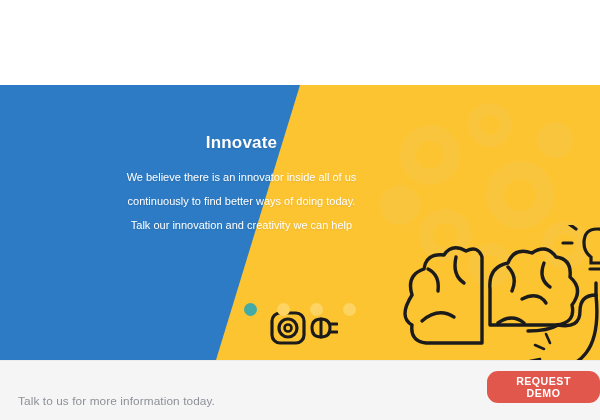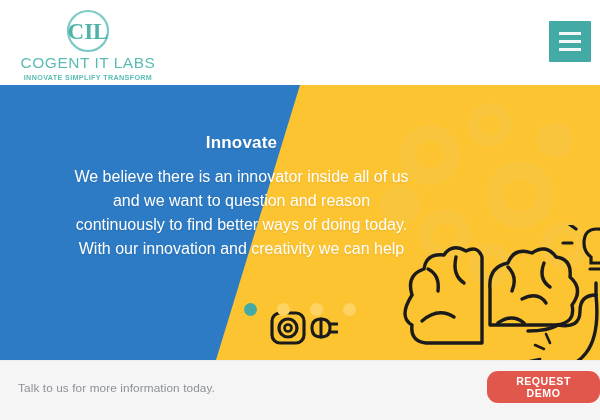--- a/index.html
+++ b/index.html
@@ -60,72 +60,53 @@
   .hero-text{
     position:absolute; left:0; top:0; width:483px; height:275px;
     display:flex; flex-direction:column; align-items:center;
     padding-top:48px;
   }
   .hero-title{
     color:#ffffff; font-size:17px; font-weight:bold; letter-spacing:.2px;
     margin-bottom:12px; text-shadow:0 1px 2px rgba(0,0,0,.12);
   }
   .hero-line{
-    color:#ffffff; font-size:16px; line-height:24px; font-weight:normal;
+    color:#ffffff; font-size:11px; line-height:24px; font-weight:normal;
     text-align:center; text-shadow:0 1px 2px rgba(0,0,0,.10);
   }
 
   .dots{
     position:absolute; left:0; top:303px; width:600px;
     display:flex; justify-content:center; gap:20px;
   }
   .dot{ width:13px; height:13px; border-radius:50%; background:#fdd364; cursor:pointer; border:none; padding:0; }
   .dot.active{ background:#43aaa6; }
 
   
   .cta{
     position:absolute; left:0; top:360px; width:600px; height:60px;
     background:#f5f5f6; border-top:1px solid #ececed;
   }
   .cta-text{
-    position:absolute; left:18px; top:381px;
+    position:absolute; left:18px; top:394px;
     font-size:11.8px; color:#8d9196; letter-spacing:.1px;
   }
   .cta-btn{
     position:absolute; left:487px; top:371px;
     padding:4px 14px; border:none; border-radius:11px;
     background:#e2574c; color:#ffffff;
     font-size:10.6px; font-weight:bold; letter-spacing:.5px;
     cursor:pointer; font-family:"Liberation Sans", sans-serif;
   }
 </style>
 </head>
 <body>
 
 <div class="page">
 
-  <div class="header">
-
-    <div class="logo">
-      <span class="logo-emblem">
-        <svg viewBox="0 0 52 46" width="52" height="46" aria-hidden="true">
-          <circle cx="26" cy="23" r="20" fill="none" stroke="#7ecac4" stroke-width="2.2"></circle>
-          <text x="26" y="31" text-anchor="middle" font-family="Liberation Serif, serif" font-size="23" font-weight="bold" fill="#4fb3ac">CIL</text>
-        </svg>
-      </span>
-      <span class="logo-word">COGENT IT LABS</span>
-      <span class="logo-tag">INNOVATE  SIMPLIFY  TRANSFORM</span>
-    </div>
-
-    <button class="menu-btn" aria-label="Menu">
-      <span class="bar"></span>
-      <span class="bar"></span>
-      <span class="bar"></span>
-    </button>
-  </div>
 
   <div class="hero">
 
     <svg class="gears" viewBox="0 0 230 230" aria-hidden="true">
       <g fill="#f7c748">
         <circle cx="60" cy="70" r="30"></circle>
           <circle cx="120" cy="40" r="22"></circle>
         <circle cx="150" cy="110" r="34"></circle>
           <circle cx="75" cy="150" r="26"></circle>
         <circle cx="185" cy="55" r="18"></circle>
@@ -191,23 +172,22 @@
           <path d="M22 17 l7 0"></path>
         <path d="M13 4 l0 18"></path>
       </g>
     </svg>
 
     <div class="hero-blue"></div>
 
     <div class="hero-text">
       <div class="hero-title">Innovate</div>
       <div class="hero-line">We believe there is an innovator inside all of us</div>
-      <div class="hero-line">and we want to question and reason</div>
       <div class="hero-line">continuously to find better ways of doing today.</div>
-      <div class="hero-line">With our innovation and creativity we can help</div>
+      <div class="hero-line">Talk our innovation and creativity we can help</div>
     </div>
   </div>
 
   <div class="dots">
     <button class="dot active" aria-label="Slide 1"></button>
     <button class="dot" aria-label="Slide 2"></button>
     <button class="dot" aria-label="Slide 3"></button>
     <button class="dot" aria-label="Slide 4"></button>
   </div>
 

